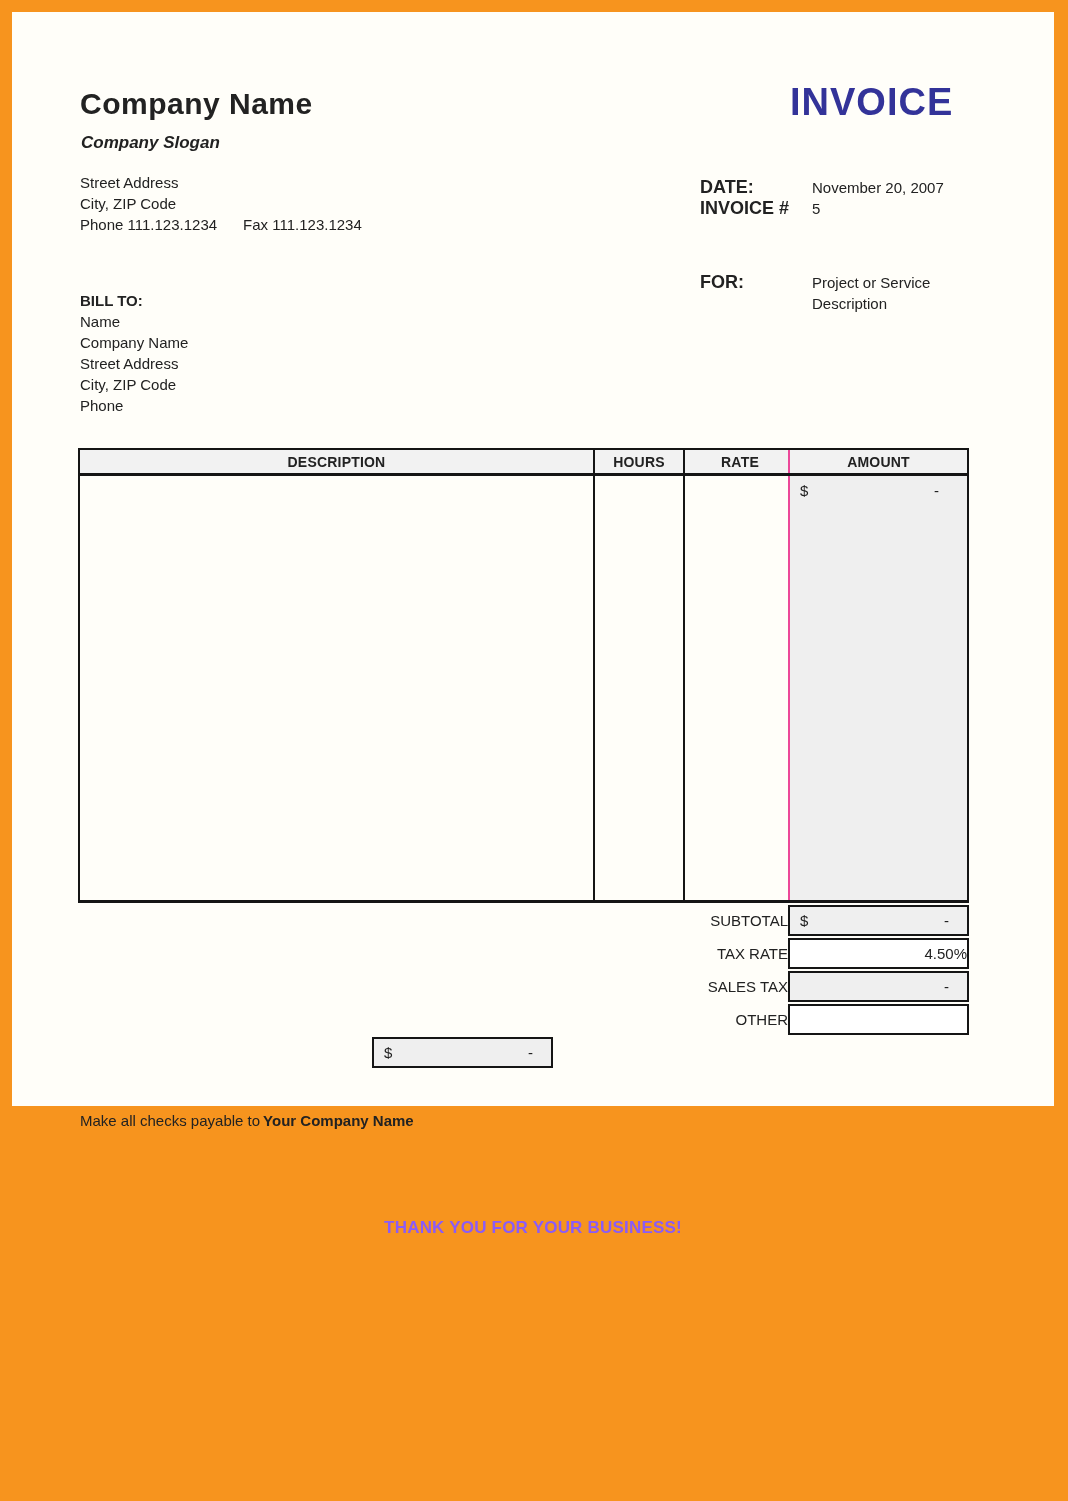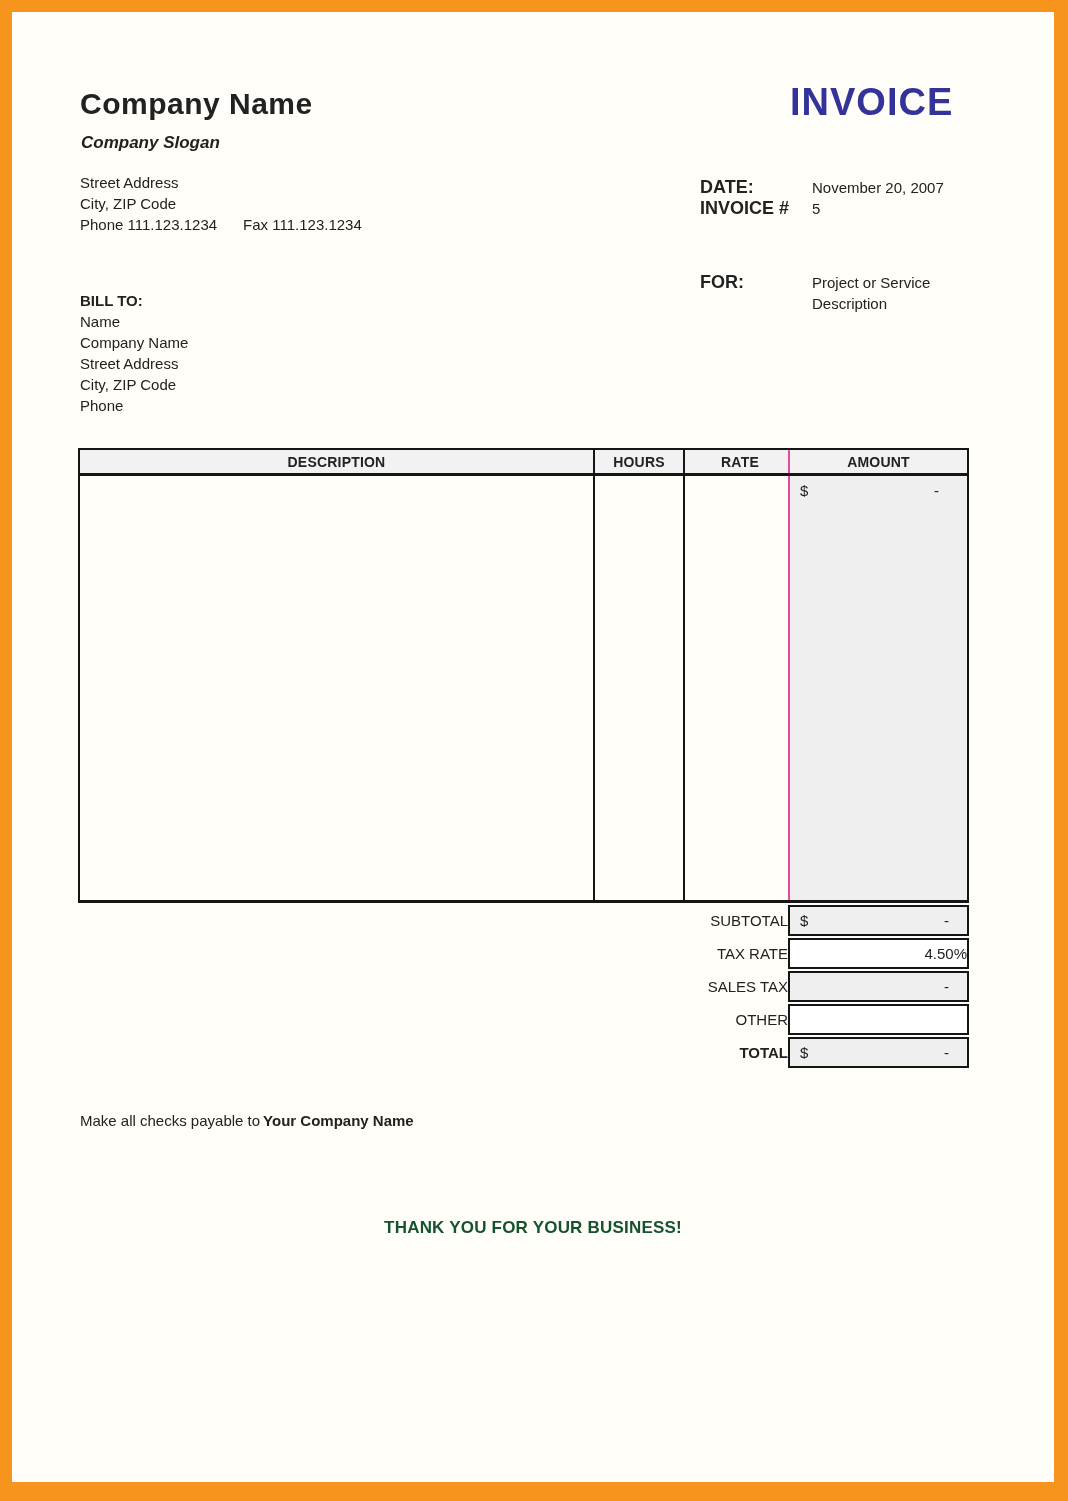--- a/index.html
+++ b/index.html
@@ -4,21 +4,21 @@
 <style>
   html,body { margin:0; padding:0; background:#e8e8e8; }
   .page {
     position:relative; width:1068px; height:1501px;
     background:#F7941E;
     font-family:"Liberation Sans", sans-serif;
     color:#222;
     overflow:hidden;
   }
   .sheet {
-    position:absolute; left:12px; top:12px; width:1042px; height:1470px;
+    position:absolute; left:12px; top:12px; width:1042px; height:1094px;
     background:#FFFEF9;
   }
   .sheet > div { position:absolute; }
 
   .company-name { left:68px; top:74px; font-size:30px; font-weight:700; letter-spacing:0.5px; line-height:1.2; }
   .company-slogan { left:69px; top:121px; font-size:17px; font-weight:700; font-style:italic; }
   .company-address { left:68px; top:160px; font-size:15px; line-height:21px; }
   .fax { margin-left:26px; }
 
   .invoice-title { left:778px; top:71px; font-size:38px; font-weight:700; color:#333399; letter-spacing:1px; line-height:1; }
@@ -61,21 +61,21 @@
     padding:0 18px 0 10px; font-size:15px;
   }
   .totals-box.gray { background:#EFEFEF; }
   .totals-box.pct { padding-right:0; }
 
   .payable { left:68px; top:1100px; font-size:15px; }
   .payable .payee { font-weight:700; margin-left:3px; }
 
   .thanks {
     left:0; top:1206px; width:1042px; text-align:center;
-    font-weight:700; font-size:17px; color:#14532d; letter-spacing:0.2px;
+    font-weight:700; font-size:17px; color:#8b5cf6; letter-spacing:0.2px;
   }
 </style>
 </head>
 <body>
 
 <div class="page">
   <div class="sheet">
 
     <div class="company-name">Company Name</div>
     <div class="company-slogan">Company Slogan</div>
@@ -154,21 +154,20 @@
 
     <div class="totals-row" style="top:992px">
       <div class="totals-label">OTHER</div>
       <div class="totals-box">
         <span></span>
         <span></span>
       </div>
     </div>
 
     <div class="totals-row" style="top:1025px">
-      <div class="totals-label bold">TOTAL</div>
       <div class="totals-box gray">
         <span>$</span>
         <span>-</span>
       </div>
     </div>
 
     <div class="payable">
       <span>Make all checks payable to</span><span class="payee">Your Company Name</span>
     </div>
 

